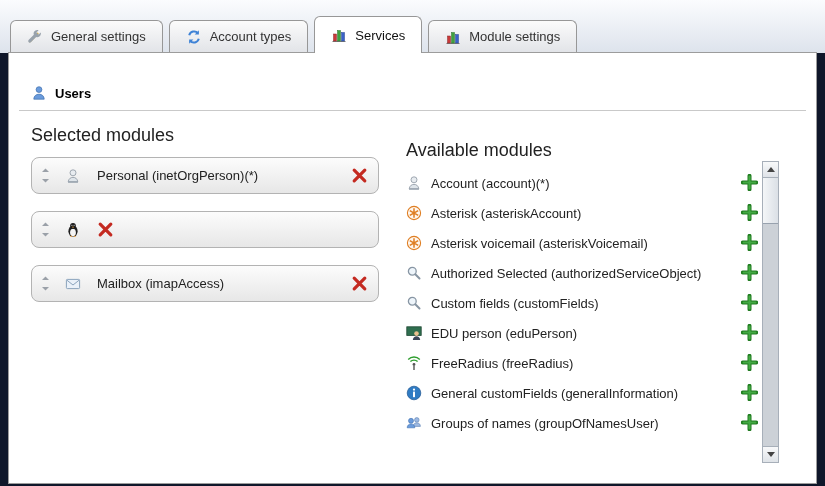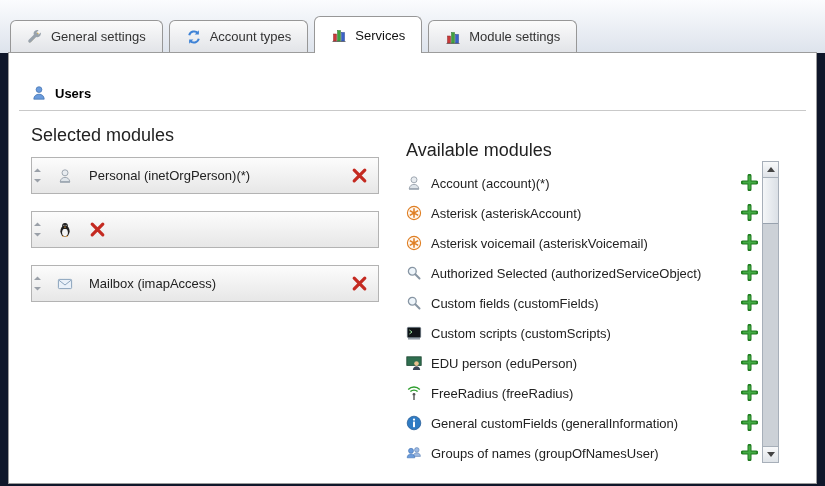--- a/index.html
+++ b/index.html
@@ -13,22 +13,22 @@
        border-radius:6px 6px 0 0;font-size:13px;color:#333;cursor:pointer;white-space:nowrap}
   .tab.active{height:37px;margin-bottom:0;background:#fff;color:#111;position:relative;z-index:6}
   .icon16{width:16px;height:16px;display:inline-block;flex:none;line-height:0}
   .panel{position:absolute;left:8px;right:8px;top:52px;bottom:2px;background:#fff;border:1px solid #9c9c9c;z-index:1}
   .users-head{position:absolute;left:22px;top:32px;display:flex;align-items:flex-end;gap:8px;font-size:13px;font-weight:bold;color:#000}
   .rule{position:absolute;left:10px;right:10px;top:57px;border-top:1px solid #c9c9c9}
   .col-head{position:absolute;font-size:18px;color:#222}
   .sel-head{left:22px;top:72px}
   .avail-head{left:397px;top:87px}
   .sel-list{position:absolute;left:22px;top:104px;width:348px}
-  .sel-item{display:flex;align-items:center;height:37px;margin-bottom:17px;padding:0 10px 0 1px;
-            border:1px solid #b3b3b3;border-radius:0;background:linear-gradient(#fcfcfc,#e7e7e7)}
+  .sel-item{display:flex;align-items:center;height:37px;margin-bottom:17px;padding:0 10px 0 9px;
+            border:1px solid #b3b3b3;border-radius:8px;background:linear-gradient(#fcfcfc,#e7e7e7)}
   .drag{width:9px;height:15px;margin-right:15px;flex:none;cursor:move;line-height:0}
   .sel-item .icon16{margin-right:16px}
   .sel-label{font-size:13px;color:#222;flex:1}
   .del-btn,.add-btn{width:17px;height:17px;flex:none;cursor:pointer;border:none;background:none;padding:0;line-height:0}
   .avail-list{position:absolute;left:397px;top:108px;width:352px}
   .avail-row{display:flex;align-items:flex-end;height:30px;gap:9px}
   .avail-label{font-size:13px;color:#222;flex:1}
   .scrollbar{position:absolute;left:753px;top:108px;width:17px;height:302px;border:1px solid #a7afb9;
              background:#ccd1d7;display:flex;flex-direction:column}
   .sb-btn{height:16px;flex:none;background:linear-gradient(#f8f9fa,#dfe3e8);display:flex;align-items:center;justify-content:center;cursor:pointer}
@@ -197,32 +197,20 @@
               <path d="m9.3 9.3 4.2 4.2" stroke="#8795a3" stroke-width="2" stroke-linecap="round"></path>
             </svg></span>
         <span class="avail-label">Custom fields (customFields)</span>
         <button class="add-btn"><svg width="17" height="17" viewBox="0 0 17 17">
               <path d="M8.5 1.8v13.4M1.8 8.5h13.4" stroke="#1e7a1e" stroke-width="4" stroke-linecap="round"></path>
               <path d="M8.5 2.6v11.8M2.6 8.5h11.8" stroke="#43a943" stroke-width="2.2" stroke-linecap="round"></path>
             </svg></button>
       </div>
       <div class="avail-row">
         <span class="icon16"><svg width="16" height="16" viewBox="0 0 16 16">
-              <rect x="1.4" y="2.4" width="13.2" height="10.2" rx="1" fill="#101418" stroke="#5a6670" stroke-width=".9"></rect>
-              <path d="m3.4 5 2.6 2-2.6 2" fill="none" stroke="#9fe29f" stroke-width="1"></path>
-              <path d="M2 13.8h12" stroke="#8b96a1" stroke-width="1.4"></path>
-            </svg></span>
-        <span class="avail-label">Custom scripts (customScripts)</span>
-        <button class="add-btn"><svg width="17" height="17" viewBox="0 0 17 17">
-              <path d="M8.5 1.8v13.4M1.8 8.5h13.4" stroke="#1e7a1e" stroke-width="4" stroke-linecap="round"></path>
-              <path d="M8.5 2.6v11.8M2.6 8.5h11.8" stroke="#43a943" stroke-width="2.2" stroke-linecap="round"></path>
-            </svg></button>
-      </div>
-      <div class="avail-row">
-        <span class="icon16"><svg width="16" height="16" viewBox="0 0 16 16">
               <rect x=".8" y="1.8" width="14.4" height="8.6" fill="#2f6e4f" stroke="#1d4531" stroke-width=".8"></rect>
               <circle cx="10.5" cy="8.6" r="2.3" fill="#eac08f"></circle>
               <path d="M6.8 15c.3-2.4 1.8-3.7 3.7-3.7s3.4 1.3 3.7 3.7z" fill="#3c4658"></path>
             </svg></span>
         <span class="avail-label">EDU person (eduPerson)</span>
         <button class="add-btn"><svg width="17" height="17" viewBox="0 0 17 17">
               <path d="M8.5 1.8v13.4M1.8 8.5h13.4" stroke="#1e7a1e" stroke-width="4" stroke-linecap="round"></path>
               <path d="M8.5 2.6v11.8M2.6 8.5h11.8" stroke="#43a943" stroke-width="2.2" stroke-linecap="round"></path>
             </svg></button>
       </div>

